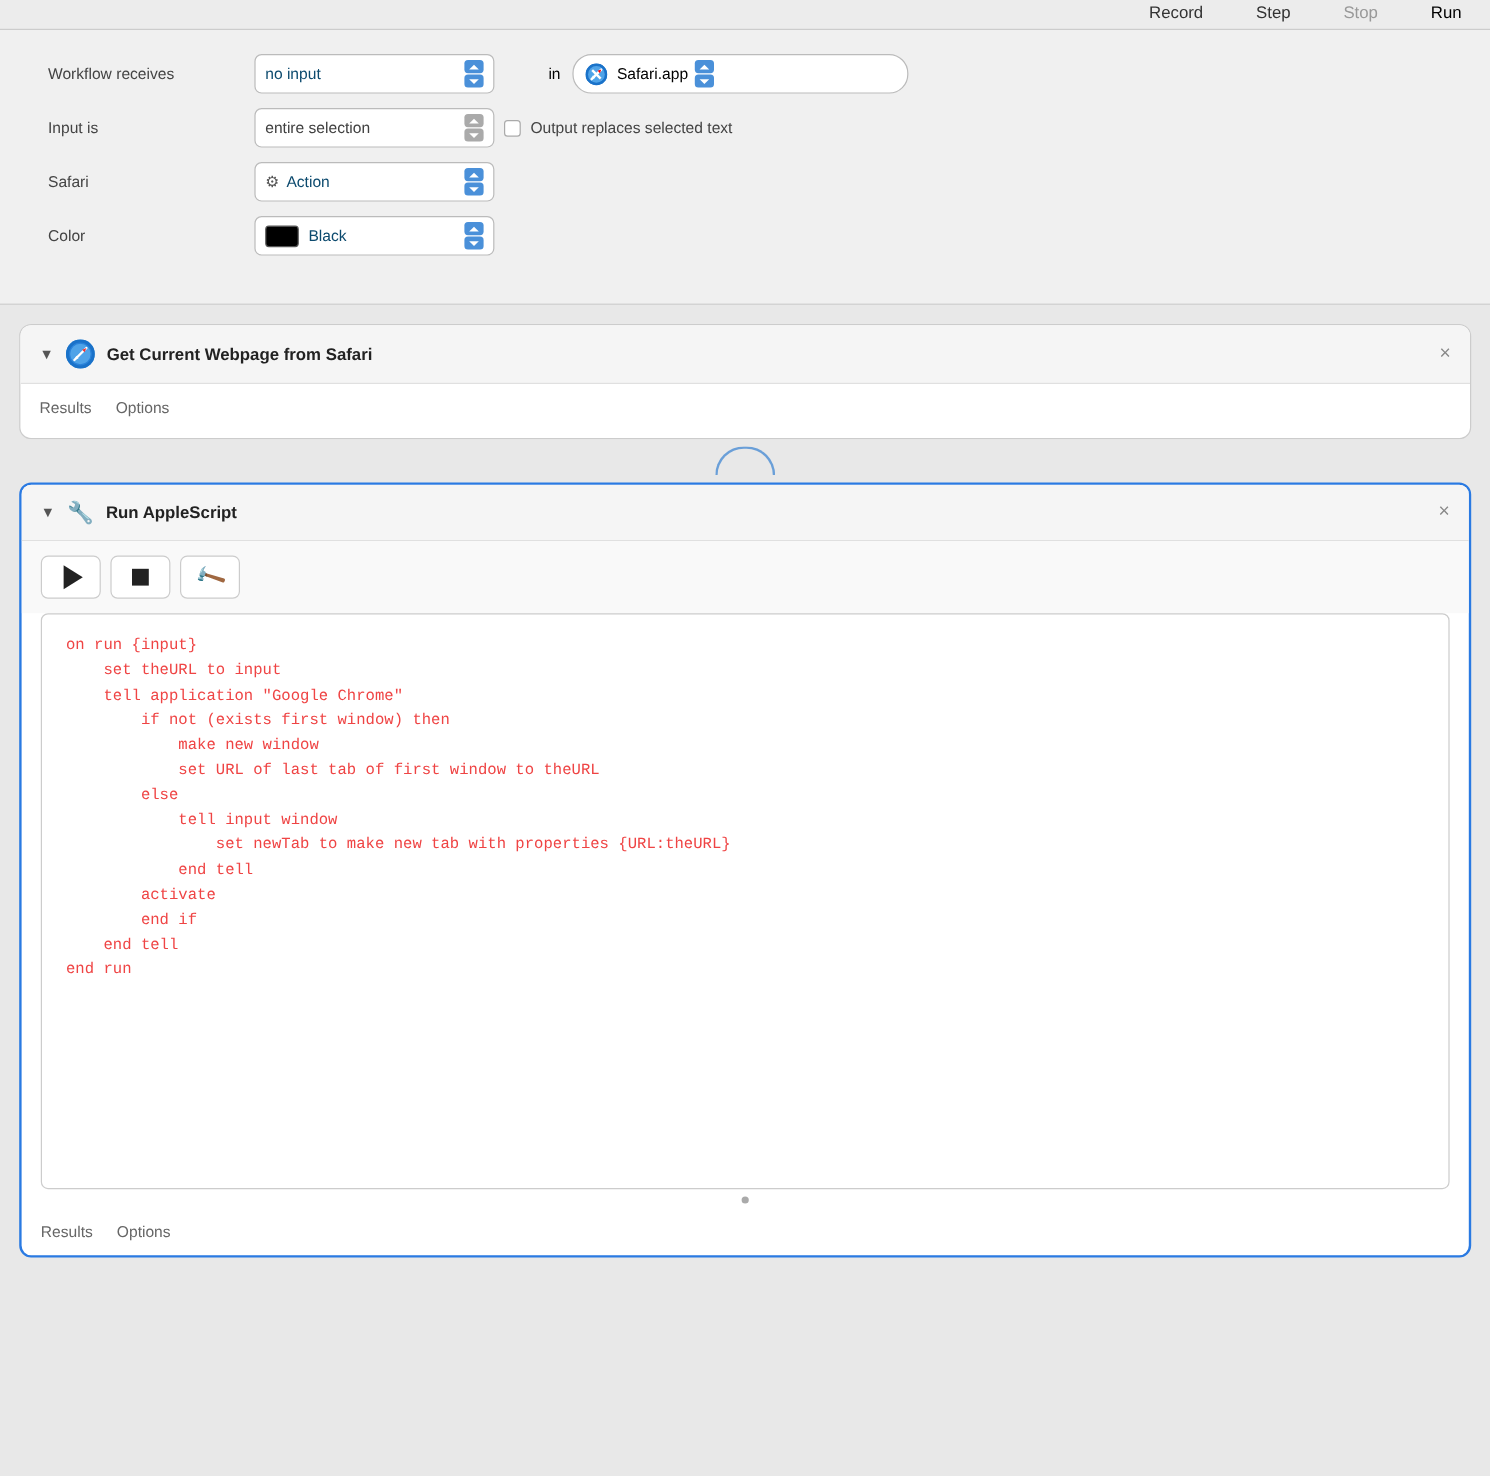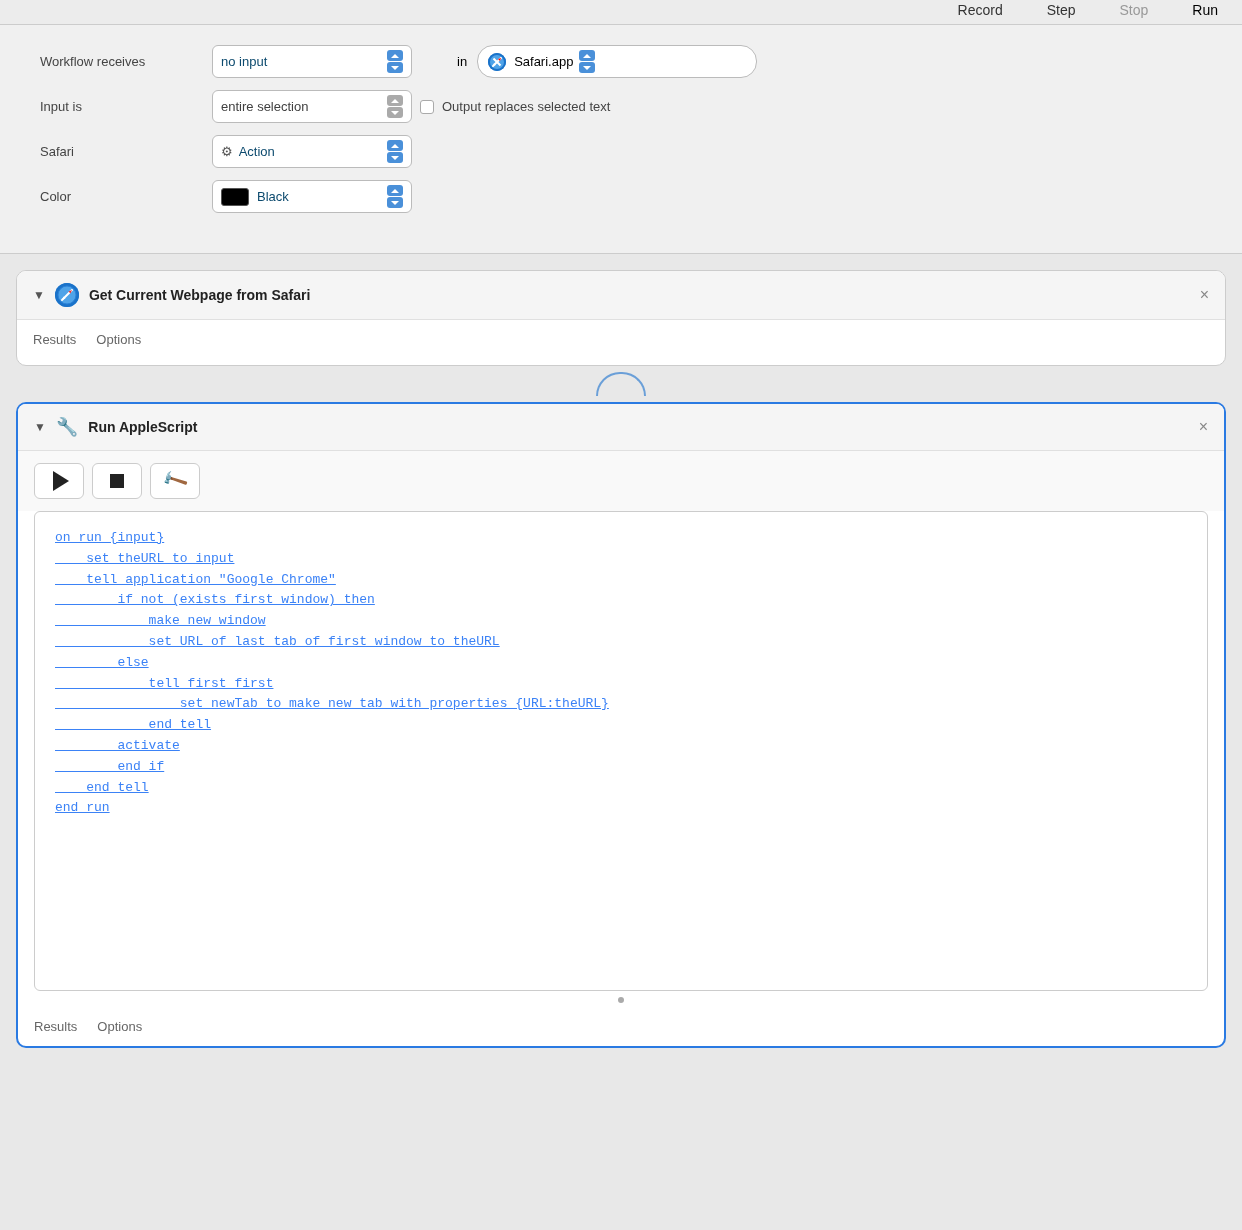--- a/index.html
+++ b/index.html
@@ -302,22 +302,21 @@
       border-radius: 6px;
       padding: 16px 20px;
       font-family: "SF Mono", "Courier New", Courier, monospace;
       font-size: 13px;
       line-height: 1.6;
       min-height: 480px;
       overflow-x: auto;
     }
     .code-line {
       white-space: pre;
-      color: #3b82f6;
-      text-decoration: underline;
+      color: #ef4444;
     }
     .scroll-indicator {
       display: flex;
       justify-content: center;
       padding: 6px 0;
     }
     .scroll-dot {
       width: 6px;
       height: 6px;
       background: #aaa;
@@ -484,21 +483,21 @@
   </div>
 
   <div class="code-editor">
     <div class="code-line">on run {input}</div>
     <div class="code-line">    set theURL to input</div>
     <div class="code-line">    tell application "Google Chrome"</div>
     <div class="code-line">        if not (exists first window) then</div>
     <div class="code-line">            make new window</div>
     <div class="code-line">            set URL of last tab of first window to theURL</div>
     <div class="code-line">        else</div>
-    <div class="code-line">            tell first first</div>
+    <div class="code-line">            tell input window</div>
     <div class="code-line">                set newTab to make new tab with properties {URL:theURL}</div>
     <div class="code-line">            end tell</div>
     <div class="code-line">        activate</div>
     <div class="code-line">        end if</div>
     <div class="code-line">    end tell</div>
     <div class="code-line">end run</div>
   </div>
 
   <div class="scroll-indicator">
     <div class="scroll-dot"></div>

